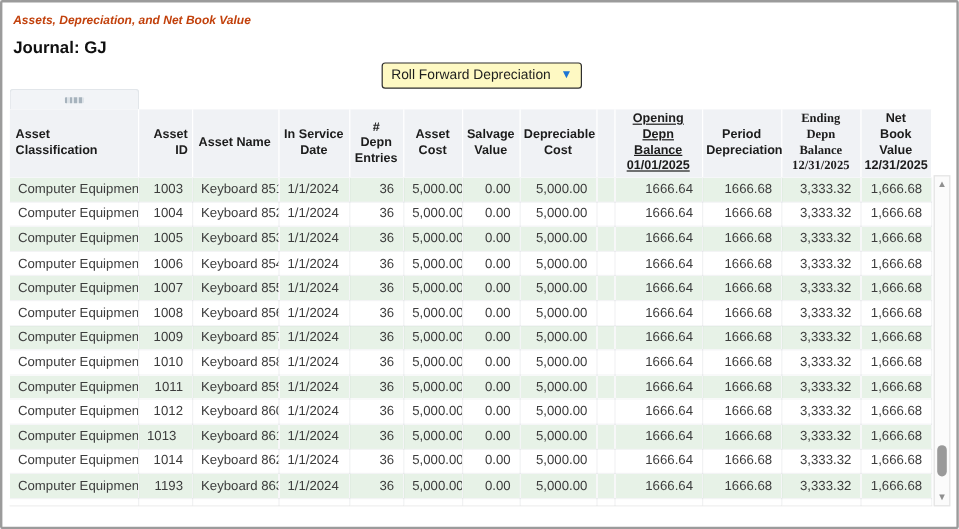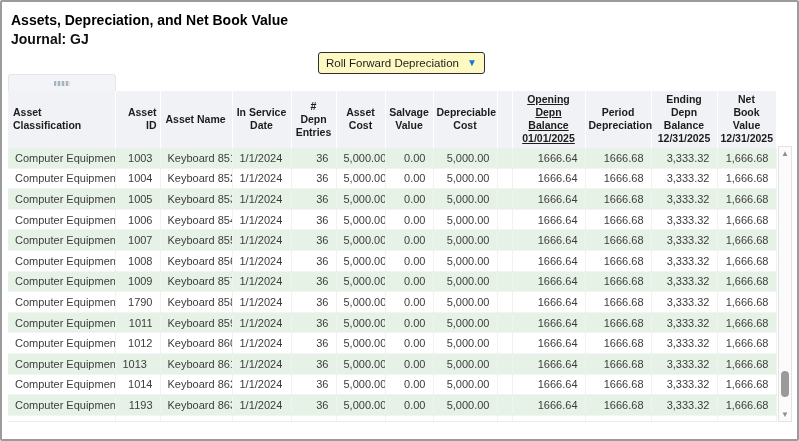--- a/index.html
+++ b/index.html
@@ -4,21 +4,21 @@
 <style>
   * { margin:0; padding:0; box-sizing:border-box; }
   body { background:#fff; font-family:"Liberation Sans", sans-serif; }
 
   .window {
     position:relative; width:799px; height:441px;
     border:2px solid #9b9b9b; border-radius:2px;
     background:#ffffff; overflow:hidden;
   }
 
-  .page-title   { position:absolute; left:9px;  top:10px; font-size:14px; font-weight:bold; color:#000000; }
+  .page-title   { position:absolute; left:9px;  top:10px; font-size:10px; font-weight:bold; color:#c2410c;font-style:italic; }
   .page-subtitle{ position:absolute; left:9px;  top:29px; font-size:14px; font-weight:bold; color:#101010; }
 
   .dropdown {
     position:absolute; left:316px; top:50px; width:167px; height:22px;
     border:1.5px solid #2e2e2e; border-radius:3px; background:#fef9c3;
     display:flex; align-items:center; padding:0 7px; cursor:pointer;
   }
   .dropdown .value { flex:1; font-size:11.5px; color:#1e1e1e; white-space:nowrap; overflow:hidden; }
   .dropdown .arrow { color:#1c75d4; font-size:10px; line-height:1; margin-left:4px; }
 
@@ -122,21 +122,21 @@
 Value</th>
             <th style="text-align: center;">Depreciable
 Cost</th>
             <th style="text-align: center;"></th>
             <th style="text-align: center; text-decoration: underline;">Opening
 Depn
 Balance
 01/01/2025</th>
             <th style="text-align: center;">Period
 Depreciation</th>
-            <th style="text-align: center;">Ending
+            <th style="text-align: center; font-family: Liberation Serif, serif;">Ending
 Depn
 Balance
 12/31/2025</th>
             <th style="text-align: center;">Net
 Book Value
 12/31/2025</th>
           </tr>
         </thead>
       <tbody id="table-body">
           <tr class="stripe">
@@ -239,21 +239,21 @@
             <td style="text-align: right;">0.00</td>
             <td style="text-align: right;">5,000.00</td>
             <td style="text-align: left;"></td>
             <td style="text-align: right;">1666.64</td>
             <td style="text-align: right;">1666.68</td>
             <td style="text-align: right;">3,333.32</td>
             <td style="text-align: right;">1,666.68</td>
           </tr>
           <tr>
             <td style="text-align: left;">Computer Equipment</td>
-            <td style="text-align: right;">1790</td>
+            <td style="text-align: right;">1010</td>
             <td style="text-align: left;">Keyboard 858</td>
             <td style="text-align: left;">1/1/2024</td>
             <td style="text-align: right;">36</td>
             <td style="text-align: right;">5,000.00</td>
             <td style="text-align: right;">0.00</td>
             <td style="text-align: right;">5,000.00</td>
             <td style="text-align: left;"></td>
             <td style="text-align: right;">1666.64</td>
             <td style="text-align: right;">1666.68</td>
             <td style="text-align: right;">3,333.32</td>

